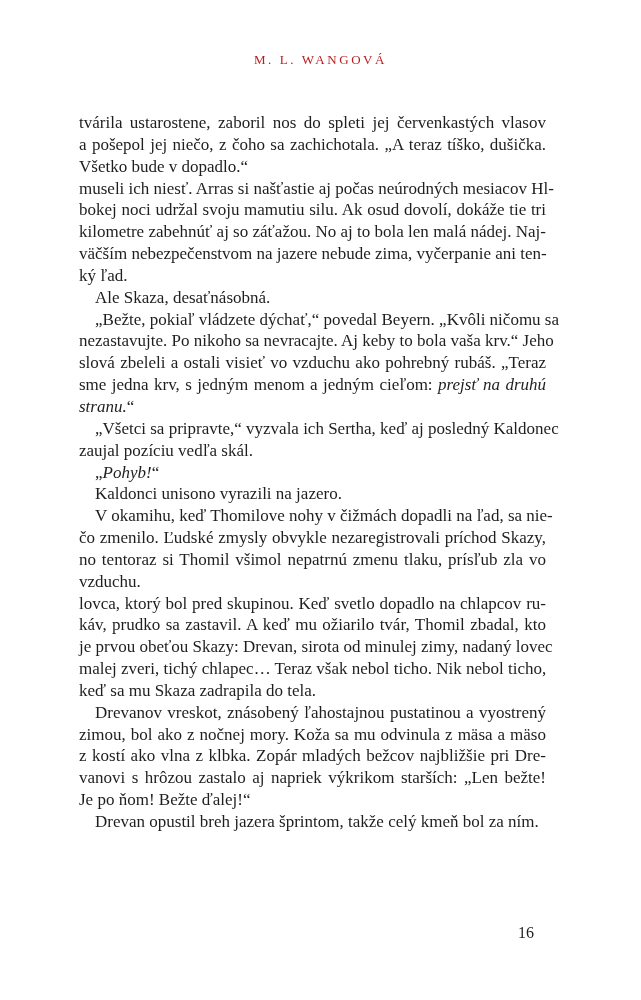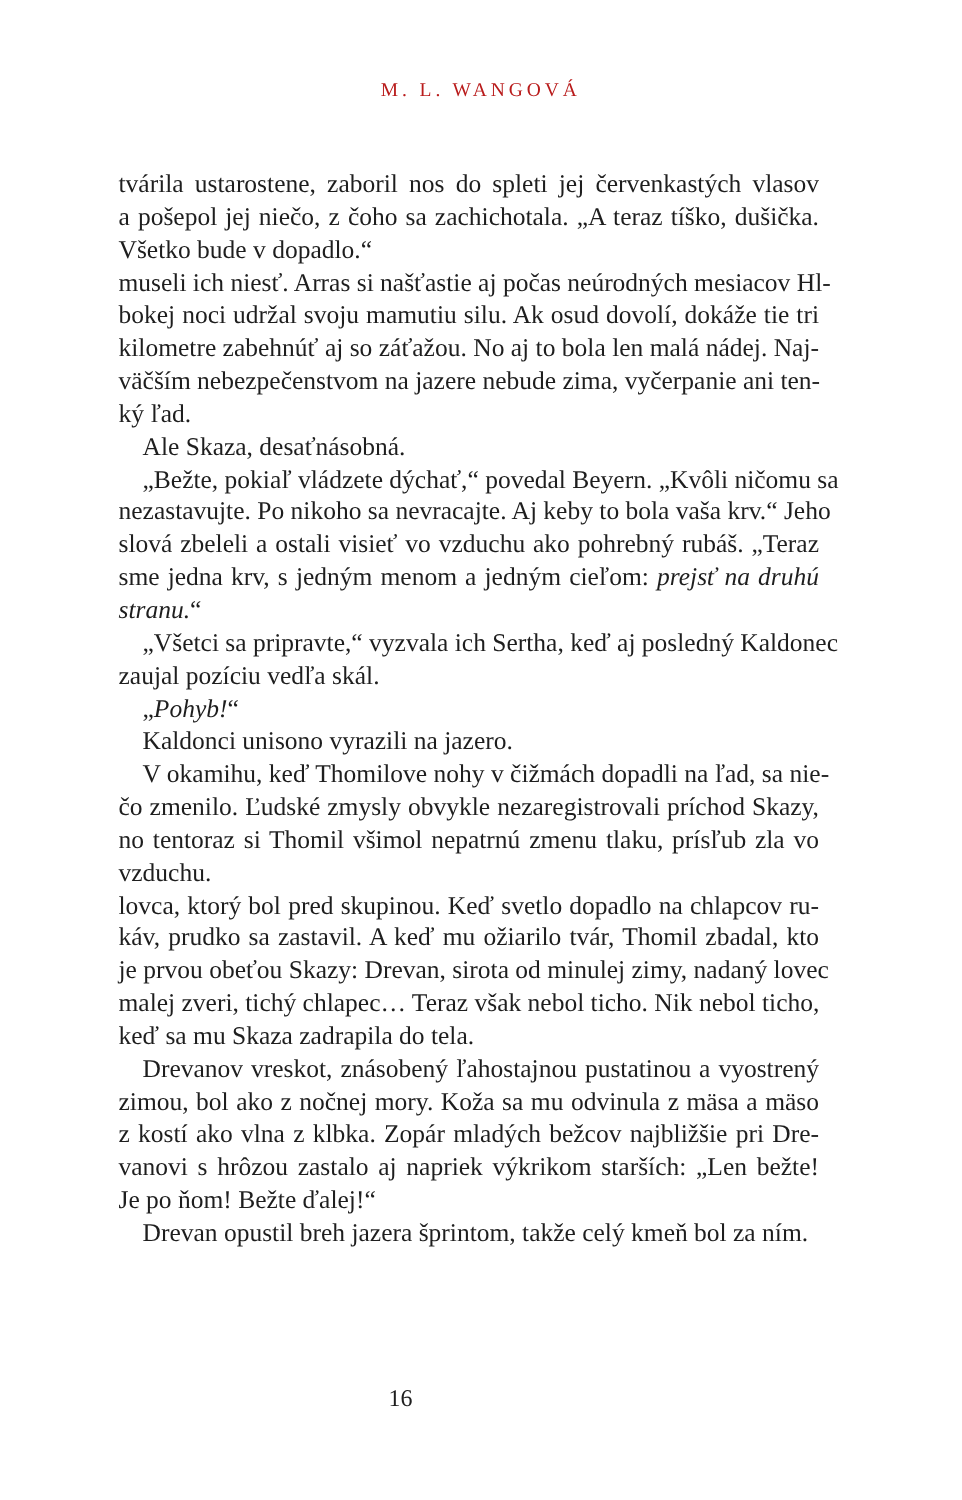--- a/index.html
+++ b/index.html
@@ -53,21 +53,21 @@
     }
     .text-block .line.indent {
       padding-left: 16px;
     }
     em { font-style: italic; }
     .folio {
       position: absolute;
       top: 924px;
       left: 0;
       width: 534px;
-      text-align: center;
+      text-align: right;
       font-size: 16px;
       color: #1e1e1e;
     }
   </style>
 </head>
 <body>
 
 <div class="page">
   <div class="running-head">M. L. WANGOVÁ</div>
   <div class="text-block" id="text-block">

